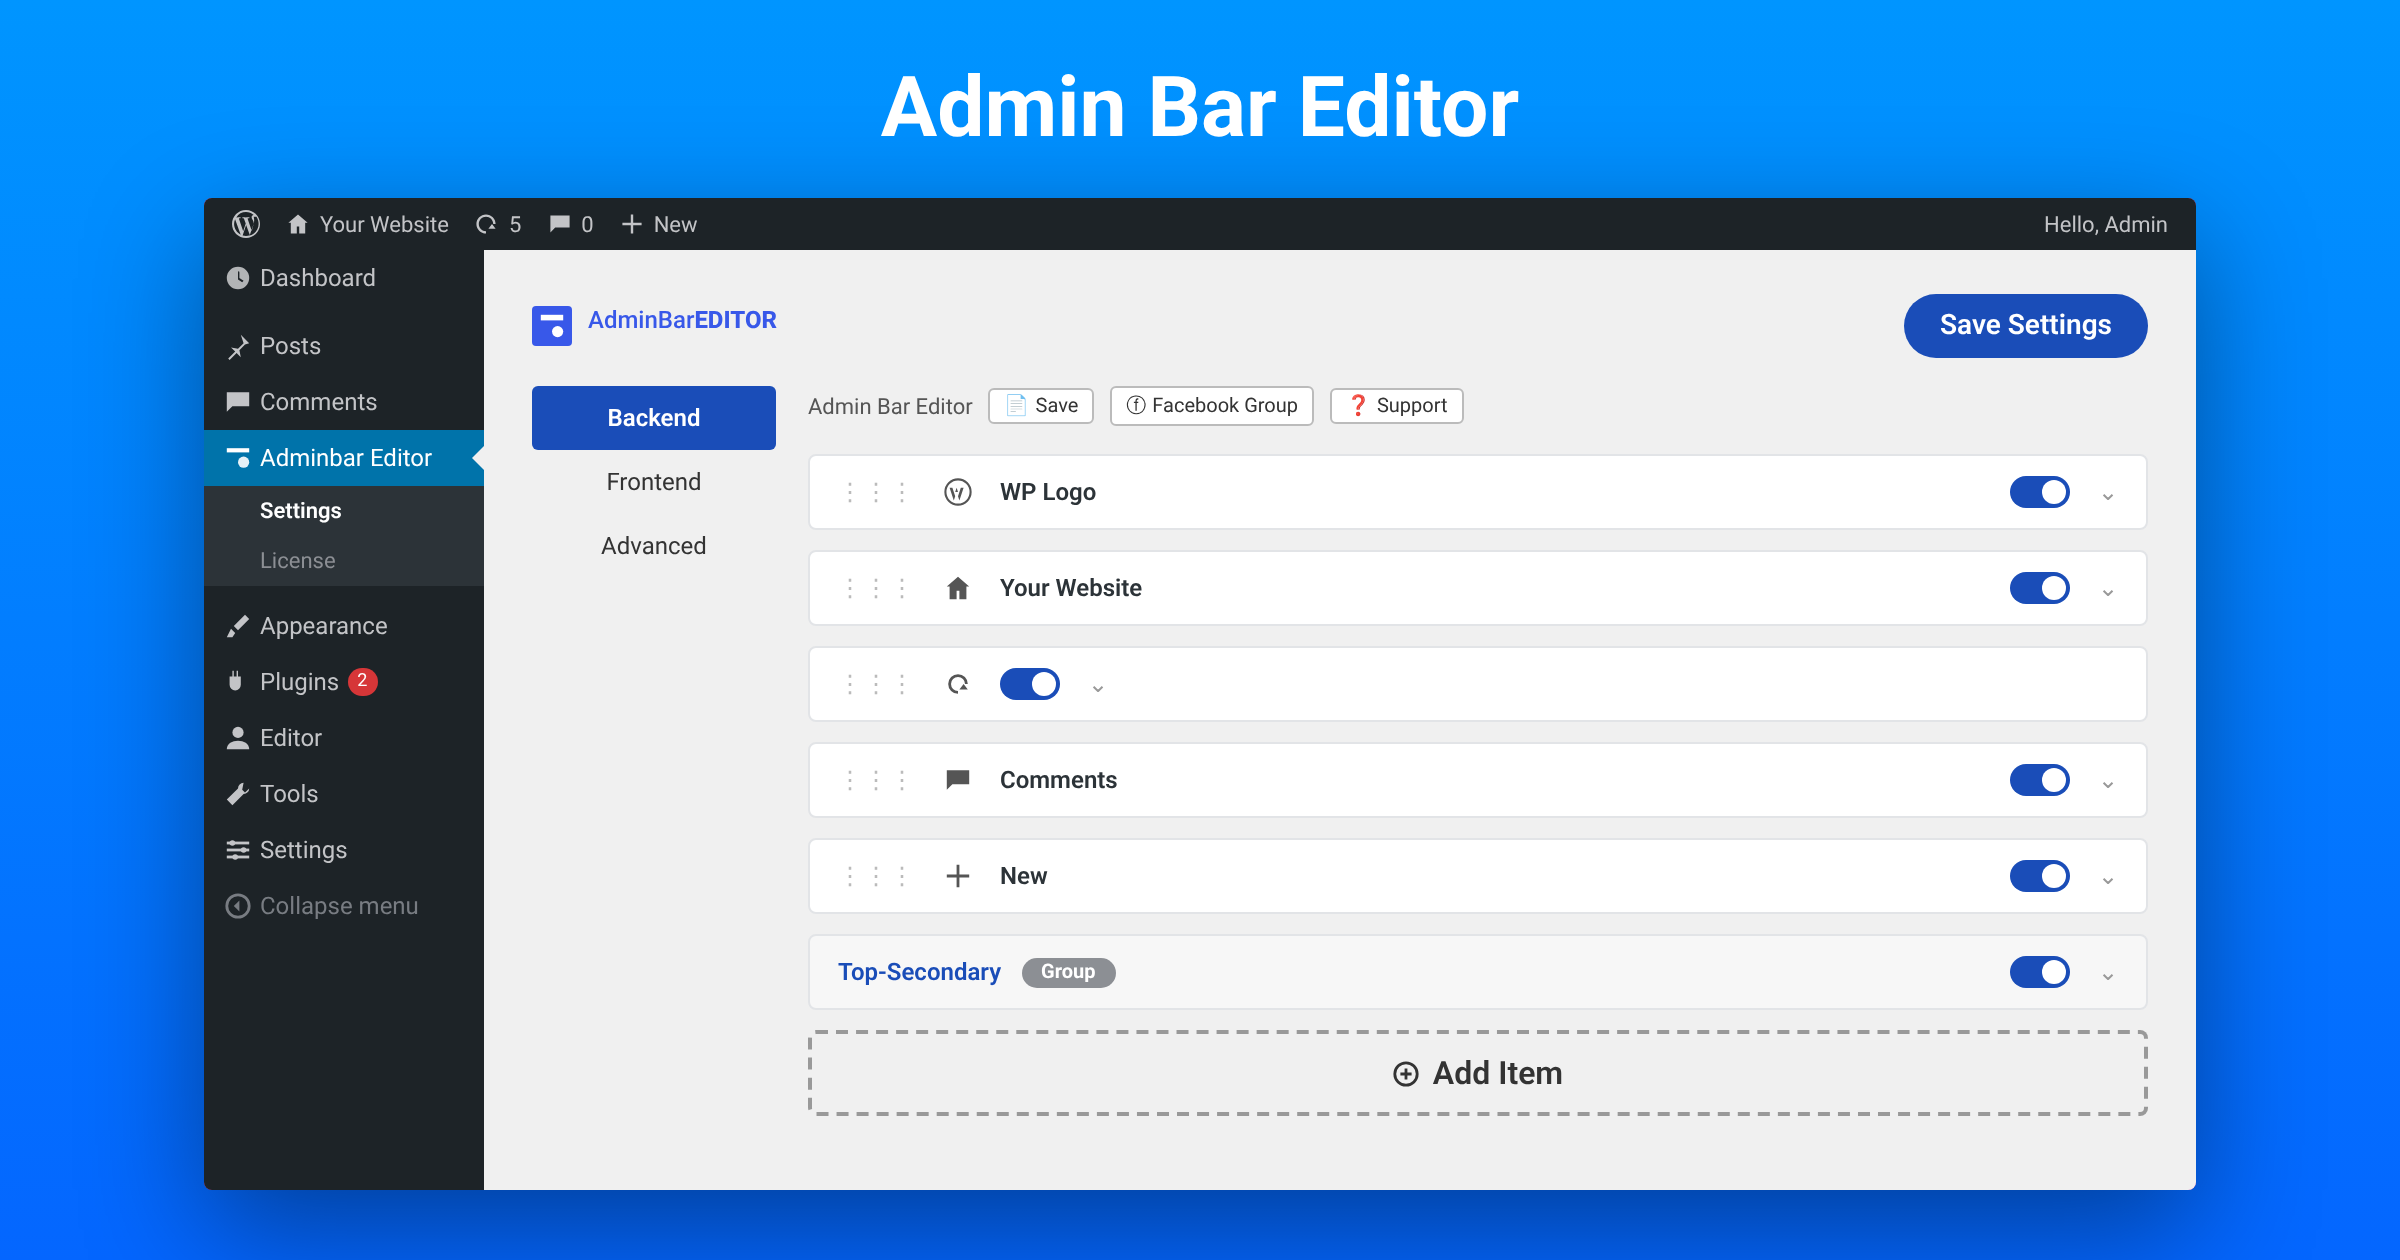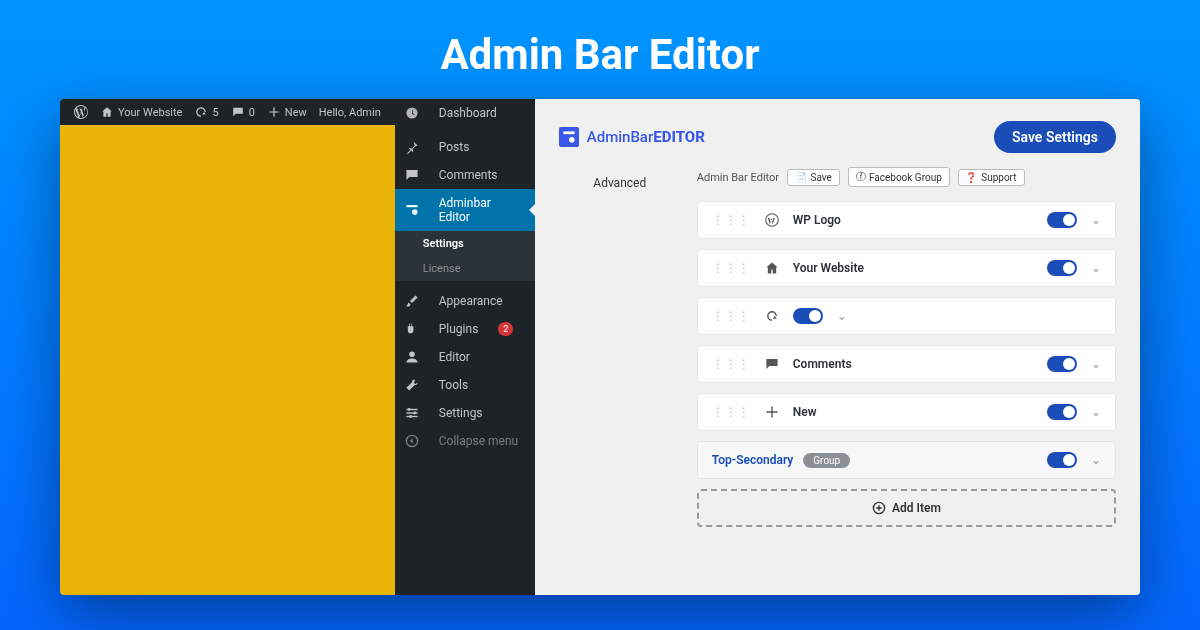--- a/index.html
+++ b/index.html
@@ -1,53 +1,53 @@
 <!DOCTYPE html>
 <html><head>
 <meta charset="utf-8">
 <style>
 * { margin: 0; padding: 0; box-sizing: border-box; font-family: -apple-system, BlinkMacSystemFont, "Segoe UI", Roboto, sans-serif; }
 body { width: 1200px; height: 630px; background: linear-gradient(180deg, #0095ff 0%, #0466ff 100%); overflow: hidden; }
 .page-title { text-align: center; color: #fff; font-size: 42px; font-weight: 700; padding: 30px 0 20px; }
-.window { width: 1080px; height: 496px; margin: 0 auto; background: #eab308; border-radius: 4px; box-shadow: 0 20px 60px rgba(0,0,0,0.4); overflow: hidden; display: flex; flex-direction: row; }
+.window { width: 996px; height: 496px; margin: 0 auto; background: #ec4899; border-radius: 4px; box-shadow: 0 20px 60px rgba(0,0,0,0.4); overflow: hidden; display: flex; flex-direction: column; }
 .wp-adminbar { height: 26px; background: #1d2327; display: flex; align-items: center; color: #c3c4c7; font-size: 11px; padding: 0 8px; }
 .wp-adminbar .ab-item { display: flex; align-items: center; gap: 4px; padding: 0 6px; cursor: pointer; }
 .wp-adminbar .ab-right { margin-left: auto; }
 .wp-body { flex: 1; display: flex; overflow: hidden; }
 .wp-sidebar { width: 140px; background: #1d2327; color: #c3c4c7; font-size: 12px; overflow-y: auto; }
-.wp-menu-item { display: flex; align-items: center; gap: 20px; padding: 7px 10px; cursor: pointer; }
+.wp-menu-item { display: flex; align-items: center; gap: 4px; padding: 7px 10px; cursor: pointer; }
 .wp-menu-item.current { background: #0073aa; color: #fff; position: relative; }
 .wp-menu-item.current::after { content: ''; position: absolute; right: 0; top: 50%; transform: translateY(-50%); border: 6px solid transparent; border-right-color: #f0f0f0; }
 .wp-submenu { background: #2c3338; }
 .wp-submenu .sub-item { padding: 6px 10px 6px 28px; font-size: 11px; cursor: pointer; }
 .wp-submenu .sub-item.active { color: #fff; font-weight: 600; }
 .wp-submenu .sub-item.dim { color: #8c8f94; }
 .wp-menu-sep { height: 6px; }
 .badge-circle { background: #d63638; color: #fff; border-radius: 9px; font-size: 9px; padding: 0 5px; line-height: 14px; min-width: 14px; text-align: center; }
 .wp-content { flex: 1; background: #f0f0f0; padding: 22px 24px; overflow: hidden; }
 .content-header { display: flex; align-items: center; justify-content: space-between; margin-bottom: 14px; }
-.brand { display: flex; align-items: center; gap: 8px; font-size: 15px; color: #3858e9; font-weight: 500; }
+.brand { display: flex; align-items: flex-start; gap: 8px; font-size: 12px; color: #3858e9; font-weight: 500; }
 .brand .strong { font-weight: 800; }
 .brand-icon { width: 20px; height: 20px; background: #3858e9; border-radius: 2px; position: relative; display:flex; align-items:center; justify-content:center; }
 .save-btn { background: #1a4db8; color: #fff; border: none; border-radius: 18px; padding: 8px 18px; font-size: 14px; font-weight: 600; cursor: pointer; }
 .content-row { display: flex; gap: 0; }
 .tabs-col { width: 122px; }
 .tab { text-align: center; padding: 9px 0; font-size: 12px; color: #333; cursor: pointer; border-radius: 3px; }
 .tab.active { background: #1a4db8; color: #fff; font-weight: 600; }
 .main-col { flex: 1; padding-left: 16px; }
 .breadcrumb-row { display: flex; align-items: center; gap: 8px; font-size: 11px; color: #555; margin-bottom: 14px; }
 .pill-btn { border: 1px solid #bbb; border-radius: 3px; padding: 2px 7px; font-size: 10px; color: #333; background: #fff; cursor: pointer; display: inline-flex; align-items: center; gap: 3px; }
 .item-card { background: #fff; border: 1px solid #e2e4e7; border-radius: 4px; padding: 10px 14px; margin-bottom: 10px; display: flex; align-items: center; gap: 14px; font-size: 12px; color: #2c3338; }
 .drag-handle { color: #bbb; cursor: grab; font-size: 12px; letter-spacing: 1px; }
 .item-label { font-weight: 600; color: #2c3338; flex: 1; display: flex; align-items: center; gap: 10px; }
-.group-badge { background: #8c8f94; color: #fff; border-radius: 10px; padding: 2px 10px; font-size: 10px; font-weight: 400; }
+.group-badge { background: #8c8f94; color: #fff; border-radius: 10px; padding: 2px 10px; font-size: 10px; font-weight: 700; }
 .toggle { width: 30px; height: 16px; background: #1a4db8; border-radius: 10px; position: relative; cursor: pointer; }
 .toggle::after { content: ''; position: absolute; width: 12px; height: 12px; background: #fff; border-radius: 50%; top: 2px; right: 2px; }
 .chevron { color: #999; font-size: 12px; cursor: pointer; }
-.add-item { border: 2px dashed #999; border-radius: 4px; padding: 10px; text-align: center; font-size: 12px; font-weight: 600; color: #333; cursor: pointer; display: flex; align-items: center; justify-content: center; gap: 6px; }
+.add-item { border: 2px dashed #999; border-radius: 4px; padding: 10px; text-align: center; font-size: 16px; font-weight: 600; color: #333; cursor: pointer; display: flex; align-items: center; justify-content: center; gap: 6px; }
 .secondary-card { background: #f7f7f7; }
 .secondary-card .item-label { color: #1a4db8; }
 .ico { width: 14px; height: 14px; display: inline-flex; align-items: center; justify-content: center; }
 svg { display: block; }
 </style>
 </head>
 <body>
 
 <div class="page-title">Admin Bar Editor</div>
 
@@ -206,20 +206,22 @@
                 <circle cx="14" cy="14" r="4"></circle>
               </svg>
             </span>
           <span><span>AdminBar</span><span class="strong">EDITOR</span></span>
         </div>
         <button class="save-btn">Save Settings</button>
       </div>
 
       <div class="content-row">
         <div class="tabs-col">
+          <div class="tab active">Backend</div>
+          <div class="tab">Frontend</div>
           <div class="tab">Advanced</div>
         </div>
 
         <div class="main-col">
           <div class="breadcrumb-row">
             <span>Admin Bar Editor</span>
             <span class="pill-btn">
                 <span>📄</span>
                 <span>Save</span>
               </span>

